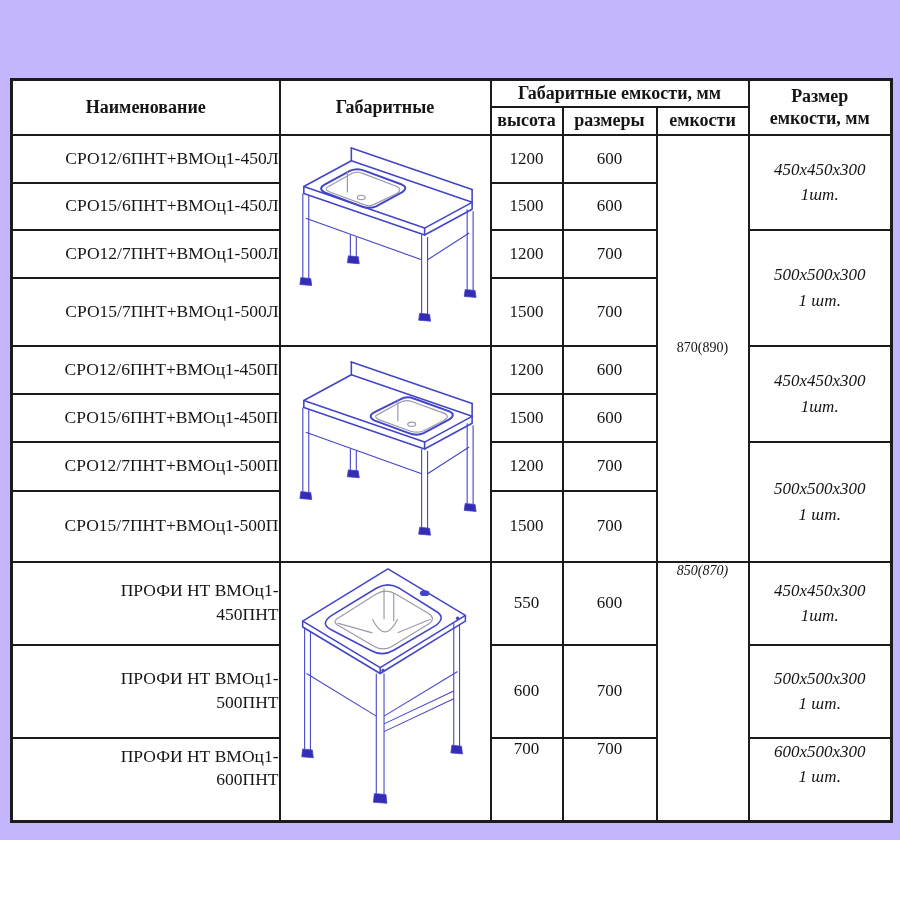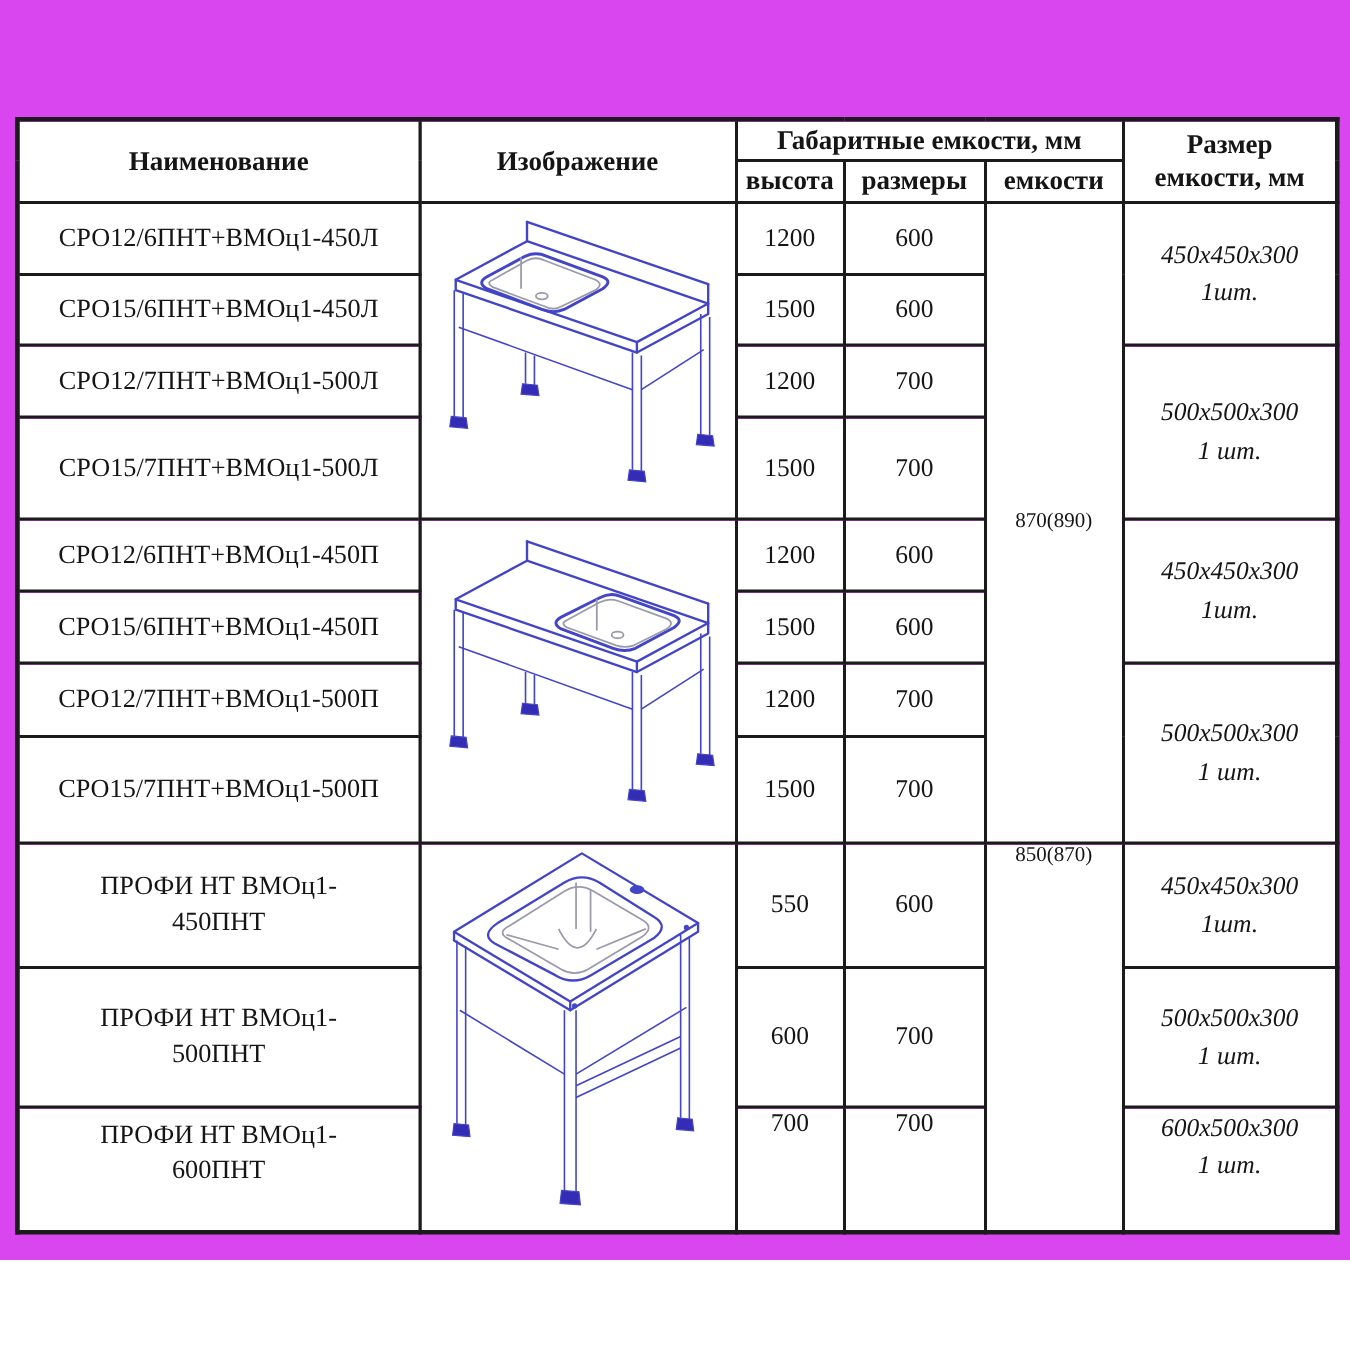--- a/index.html
+++ b/index.html
@@ -3,31 +3,31 @@
 <meta charset="utf-8">
 <style>
   :root{
     --border:#1b1b1b;
     --text:#151515;
     --drawing_blue:#4345c8;
     --drawing_gray:#9a9aac;
     --foot_indigo:#342cb4;
   }
   html,body{margin:0;padding:0;background:#ffffff;}
-  .canvas{position:relative;width:900px;height:840px;background:#d946ef;overflow:hidden;}
+  .canvas{position:relative;width:900px;height:840px;background:#c4b5fd;overflow:hidden;}
   .tbl-wrap{position:absolute;left:10px;top:78px;}
   table.t{border-collapse:collapse;table-layout:fixed;width:880px;}
   .t td,.t th{border:2px solid var(--border);padding:0;font-family:"Liberation Serif",serif;color:var(--text);overflow:hidden;background:#ffffff;}
   .t{border:3px solid var(--border);}
   .hd{font-weight:bold;font-size:18px;text-align:center;vertical-align:middle;line-height:1.25;}
-  .nm{font-size:17.5px;text-align:center;vertical-align:middle;padding:2px 6px 2px 12px;line-height:1.35;}
+  .nm{font-size:17.5px;text-align:right;vertical-align:middle;padding:2px 6px 2px 12px;line-height:1.35;}
   .num{font-size:17px;text-align:center;vertical-align:middle;}
   .cap{font-size:17px;text-align:center;vertical-align:middle;line-height:1.5;font-style:italic;}
   .hgt{font-size:14px;text-align:center;vertical-align:middle;}
-  .hgt-top{vertical-align:top;padding-top:28px;}
+  .hgt-top{vertical-align:top;padding-top:28px;font-style:italic;}
   .top{vertical-align:top;padding-top:5px;}
   .imgcell{text-align:center;vertical-align:middle;}
   
   .d-blue{stroke:var(--drawing_blue);fill:none;stroke-width:1.6;stroke-linejoin:round;stroke-linecap:round;}
   .d-thin{stroke:var(--drawing_blue);fill:none;stroke-width:1.1;stroke-linejoin:round;}
   .d-gray{stroke:var(--drawing_gray);fill:none;stroke-width:1.2;stroke-linejoin:round;}
   .d-foot{fill:var(--foot_indigo);stroke:var(--drawing_blue);stroke-width:0.8;}
   .d-dot{fill:var(--drawing_blue);stroke:none;}
 </style>
 </head>
@@ -44,21 +44,21 @@
           <col style="width:92px">
           <col style="width:143px">
       </colgroup>
       <tbody>
 
         <tr style="height:27px">
           <th class="hd" rowspan="2">
             <div>Наименование</div>
           </th>
           <th class="hd" rowspan="2">
-            <div>Изображение</div>
+            <div>Габаритные</div>
           </th>
           <th class="hd" colspan="3">
             <div>Габаритные емкости, мм</div>
           </th>
           <th class="hd" rowspan="2">
             <div>Размер</div>
             <div>емкости, мм</div>
           </th>
         </tr>
         <tr style="height:28px">

